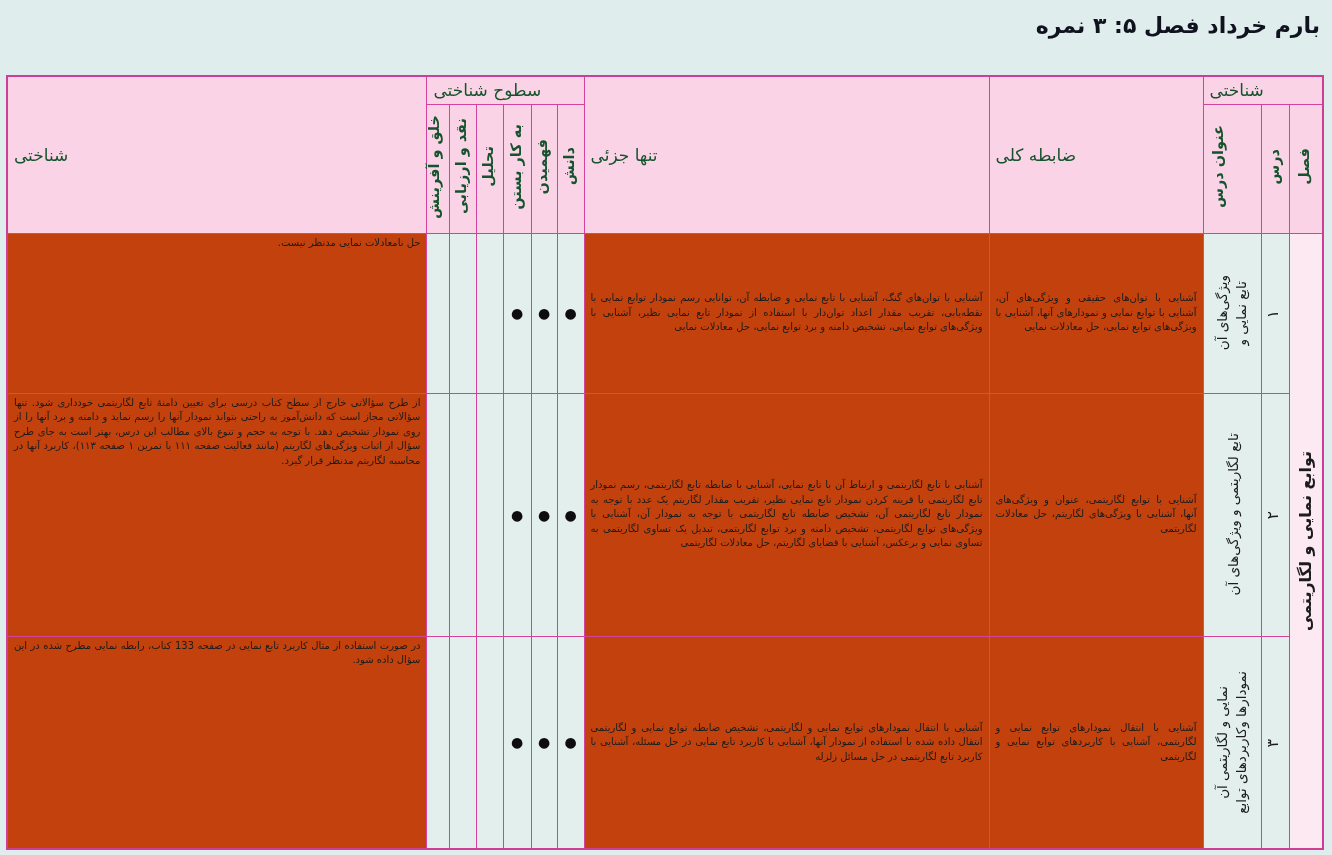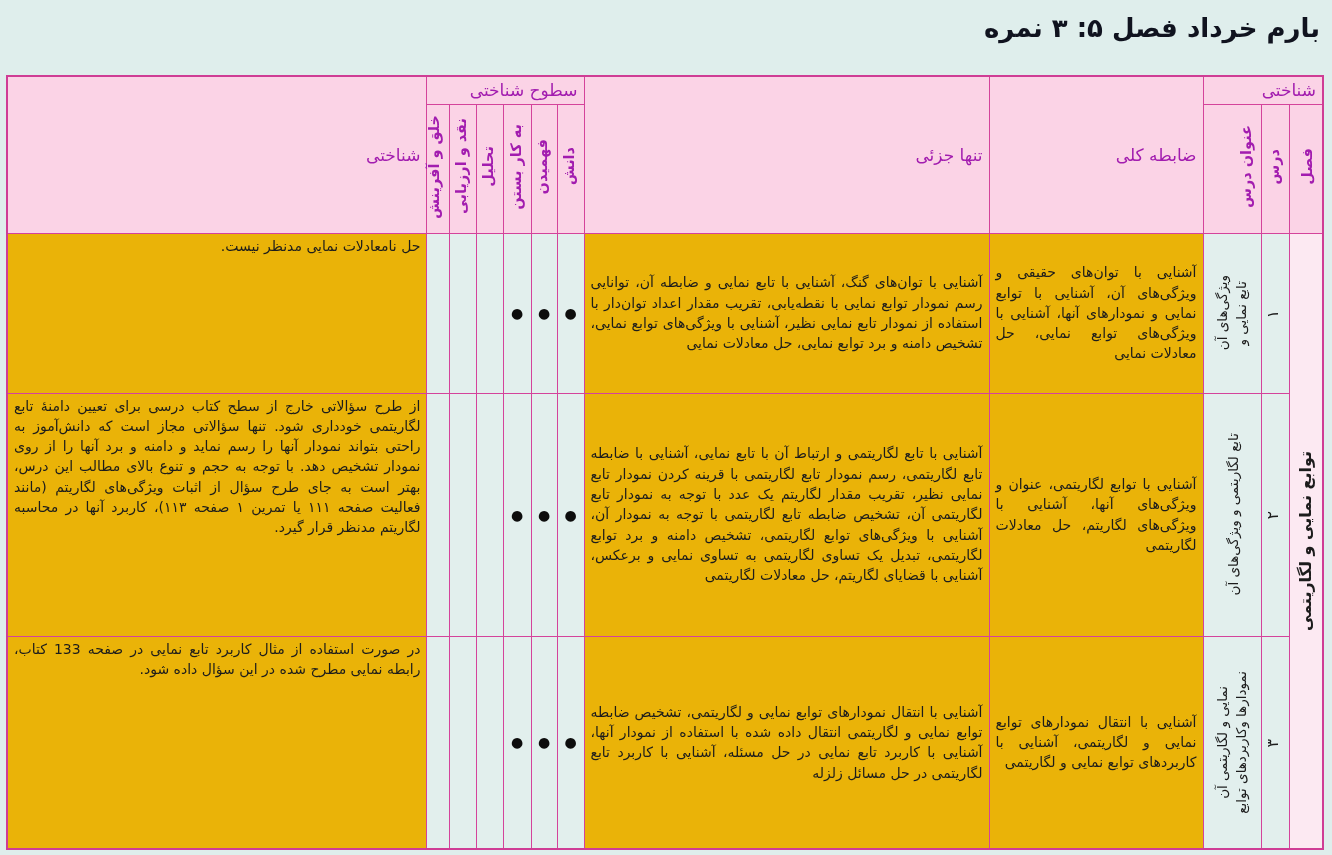--- a/index.html
+++ b/index.html
@@ -7,46 +7,46 @@
     width:1332px;height:855px;
     background:#dfeeec;
     direction:rtl;
     font-family:"DejaVu Sans",sans-serif;
     color:#1c1c1c;
     position:relative;
     overflow:hidden;
   }
   .page-title{
     position:absolute;top:13px;right:12px;
-    font-size:26px;font-weight:bold;color:#10131f;
+    font-size:22px;font-weight:bold;color:#10131f;
     letter-spacing:0;
   }
   table.sheet{
     position:absolute;top:75px;right:8px;
     width:1316px;height:773px;
     border-collapse:collapse;table-layout:fixed;
     border:2.5px solid #cf3d95;
   }
   table.sheet td,table.sheet th{
     border:1.6px solid #d4439b;
     padding:2px 6px;
     box-sizing:border-box;
     font-weight:normal;
   }
   .hdr{
     background:#fbd3e6;
     font-weight:bold;
-    text-align:right;
+    text-align:left;
     vertical-align:middle;
     font-size:17px;
-    color:#a21caf;
+    color:#14532d;
   }
   .body-cell{
-    background:#eab308;
-    font-size:14px;
+    background:#c2410c;
+    font-size:10px;
     line-height:1.45;
     text-align:justify;
     vertical-align:middle;
     padding:6px 9px;
   }
   .notes-cell{vertical-align:top;padding-top:8px;}
   .dot-cell{
     background:#e2efed;
     text-align:center;vertical-align:middle;
     font-size:14px;color:#0d0d0d;

